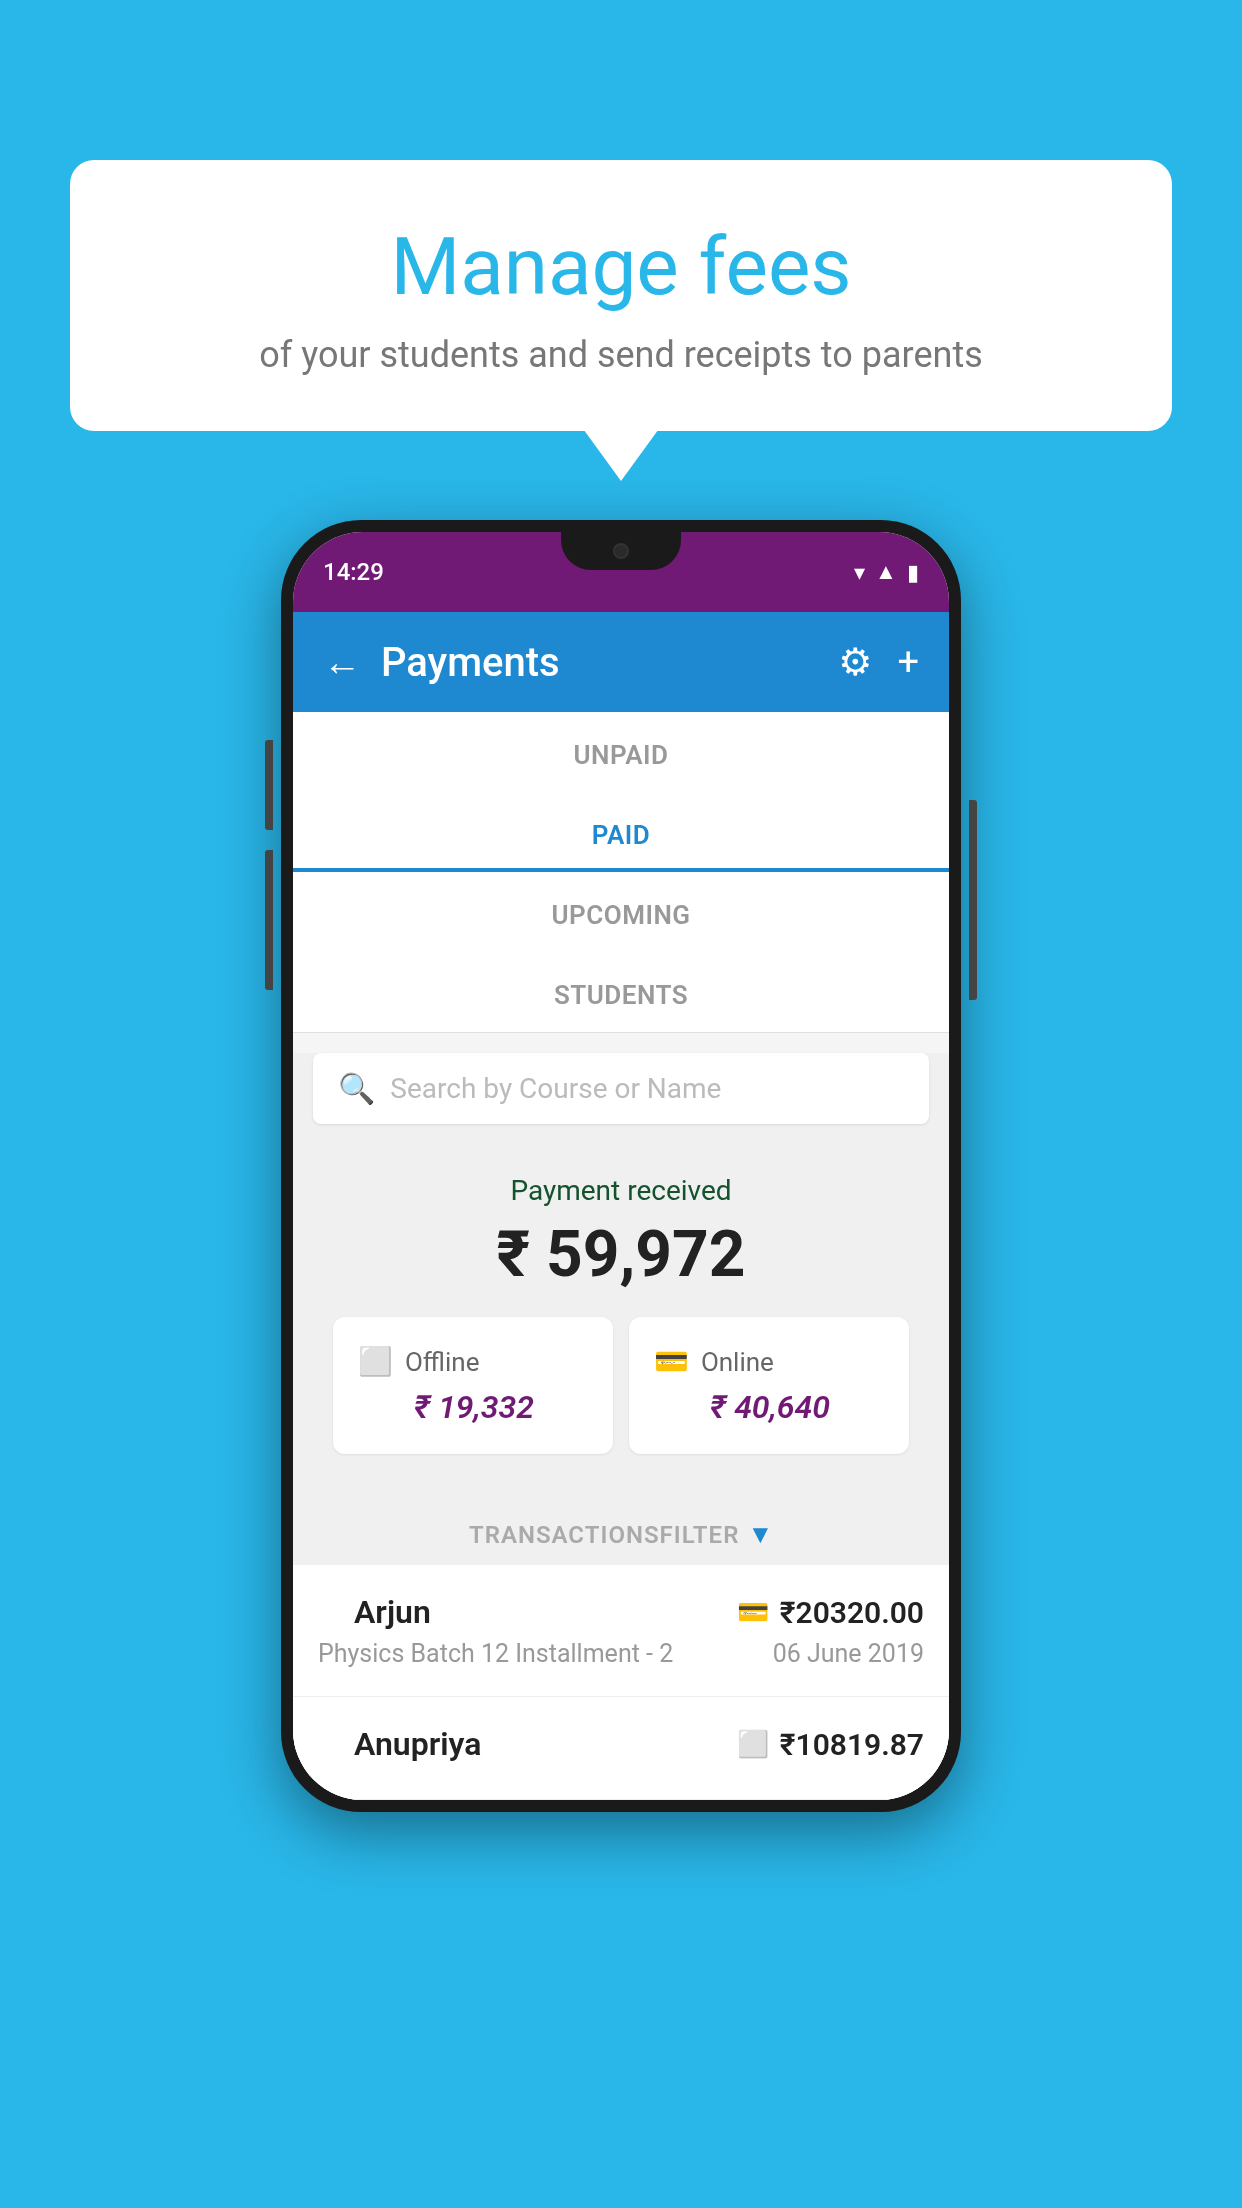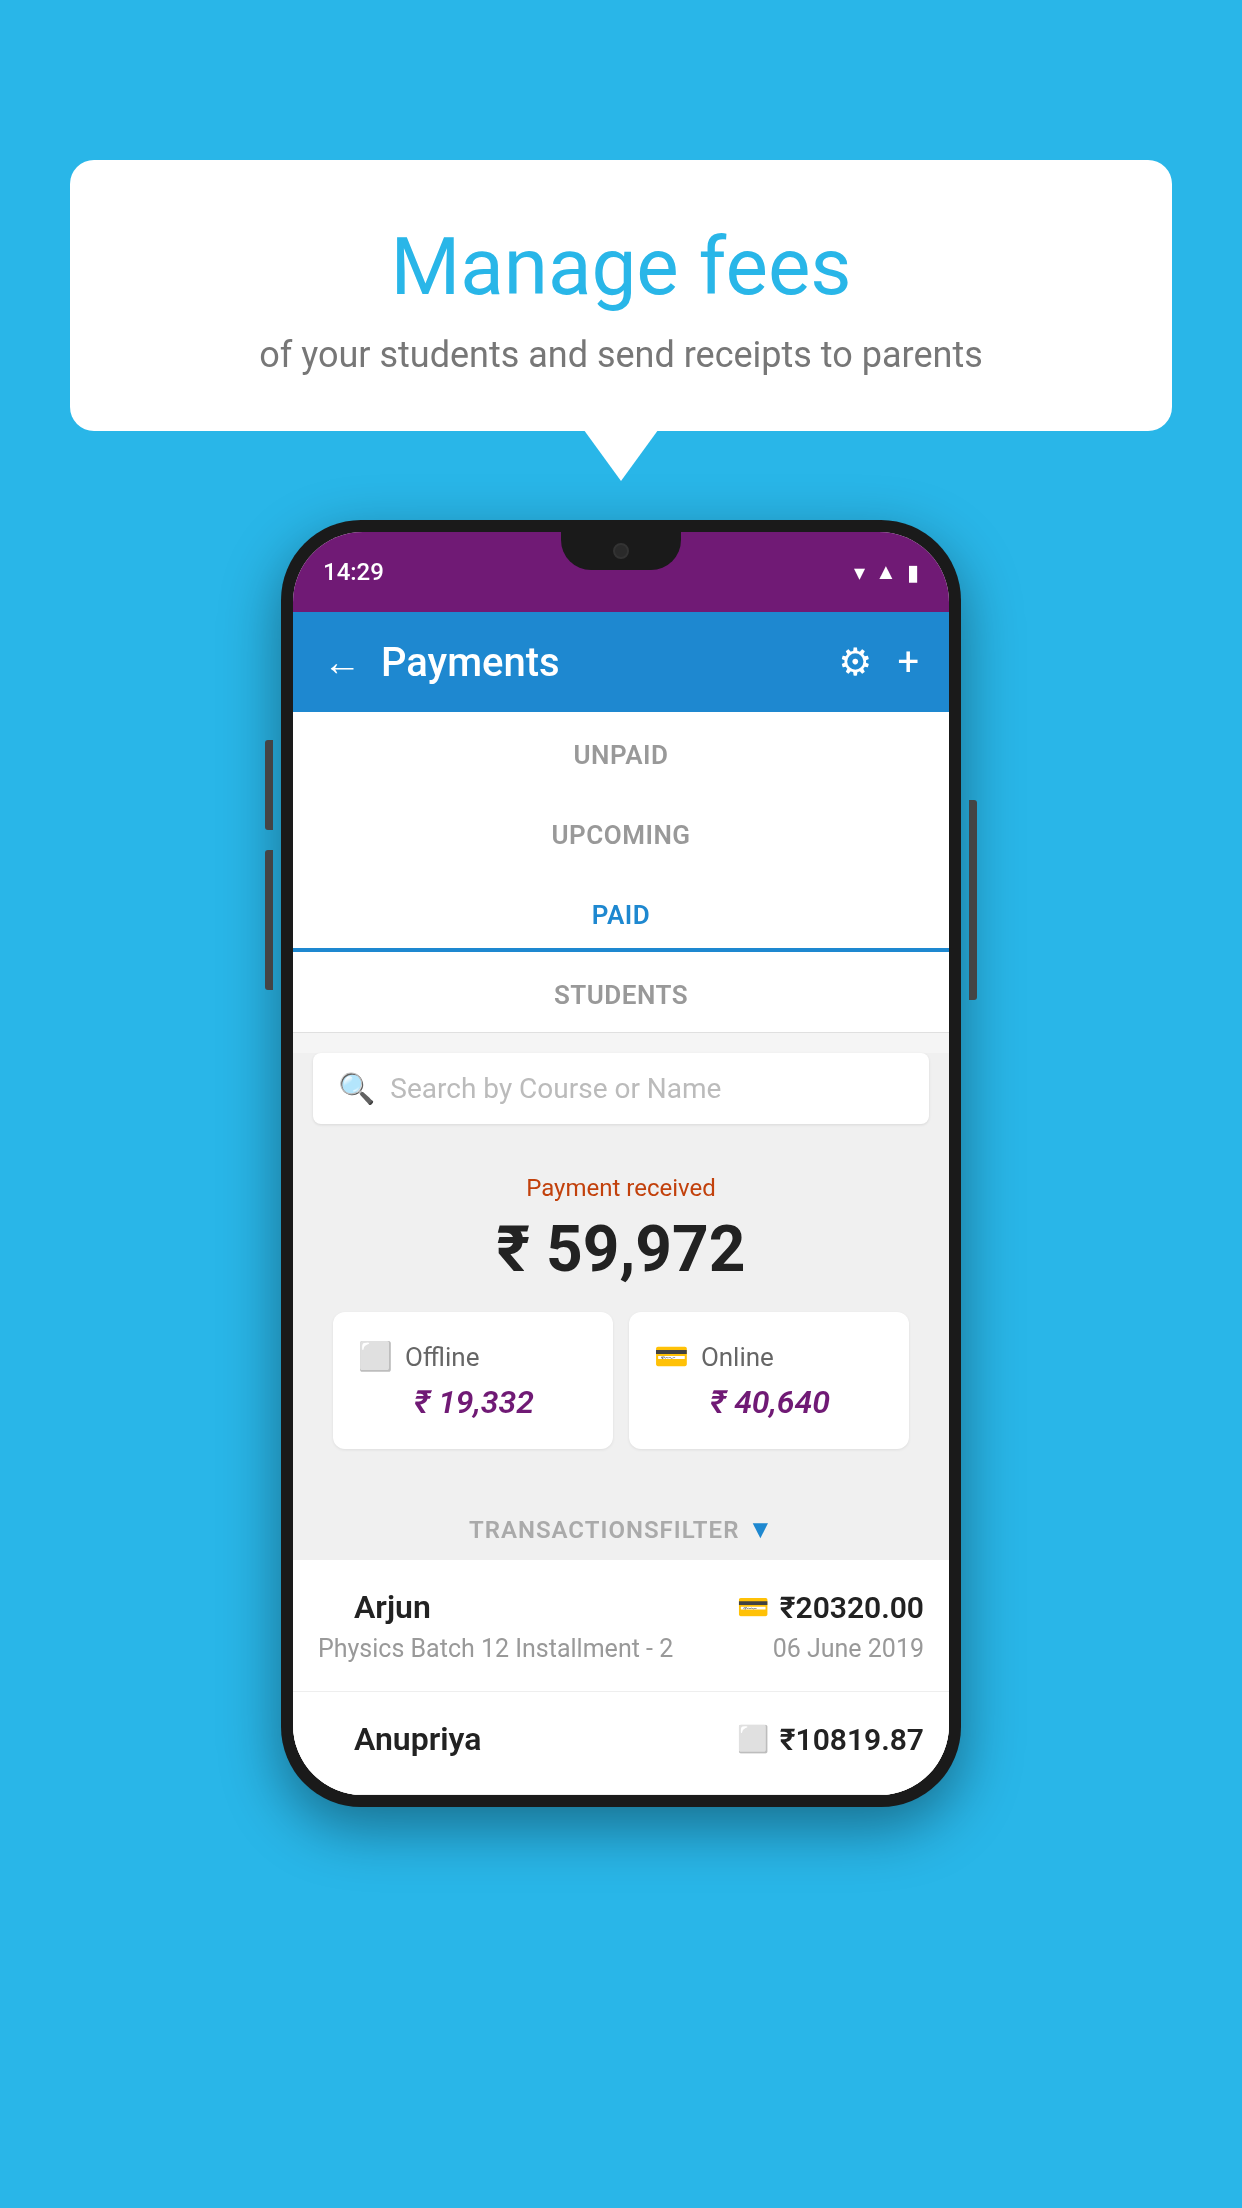--- a/index.html
+++ b/index.html
@@ -214,22 +214,22 @@
       font-size: 28px;
     }
 
     
     .payment-received {
       background: #f0f0f0;
       padding: 30px 20px 20px 20px;
       text-align: center;
     }
     .payment-label {
-      font-size: 24px;
-      color: #c2410c;
+      font-size: 28px;
+      color: #14532d;
       margin-bottom: 10px;
     }
     .payment-amount {
       font-size: 64px;
       font-weight: 700;
       color: #222;
       margin-bottom: 25px;
     }
 
     
@@ -407,22 +407,22 @@
           <span class="header-title">Payments</span>
         </div>
         <div class="header-right">
           <span class="header-icon">⚙</span>
           <span class="header-icon">+</span>
         </div>
       </div>
 
       <div class="tabs-container">
         <div class="tab">UNPAID</div>
+        <div class="tab active">PAID</div>
         <div class="tab">UPCOMING</div>
-        <div class="tab active">PAID</div>
         <div class="tab">STUDENTS</div>
       </div>
 
       <div class="content-area">
 
         <div class="search-container">
           <span class="search-icon-wrap">🔍</span>
           <span class="search-text">Search by Course or Name</span>
         </div>
 

